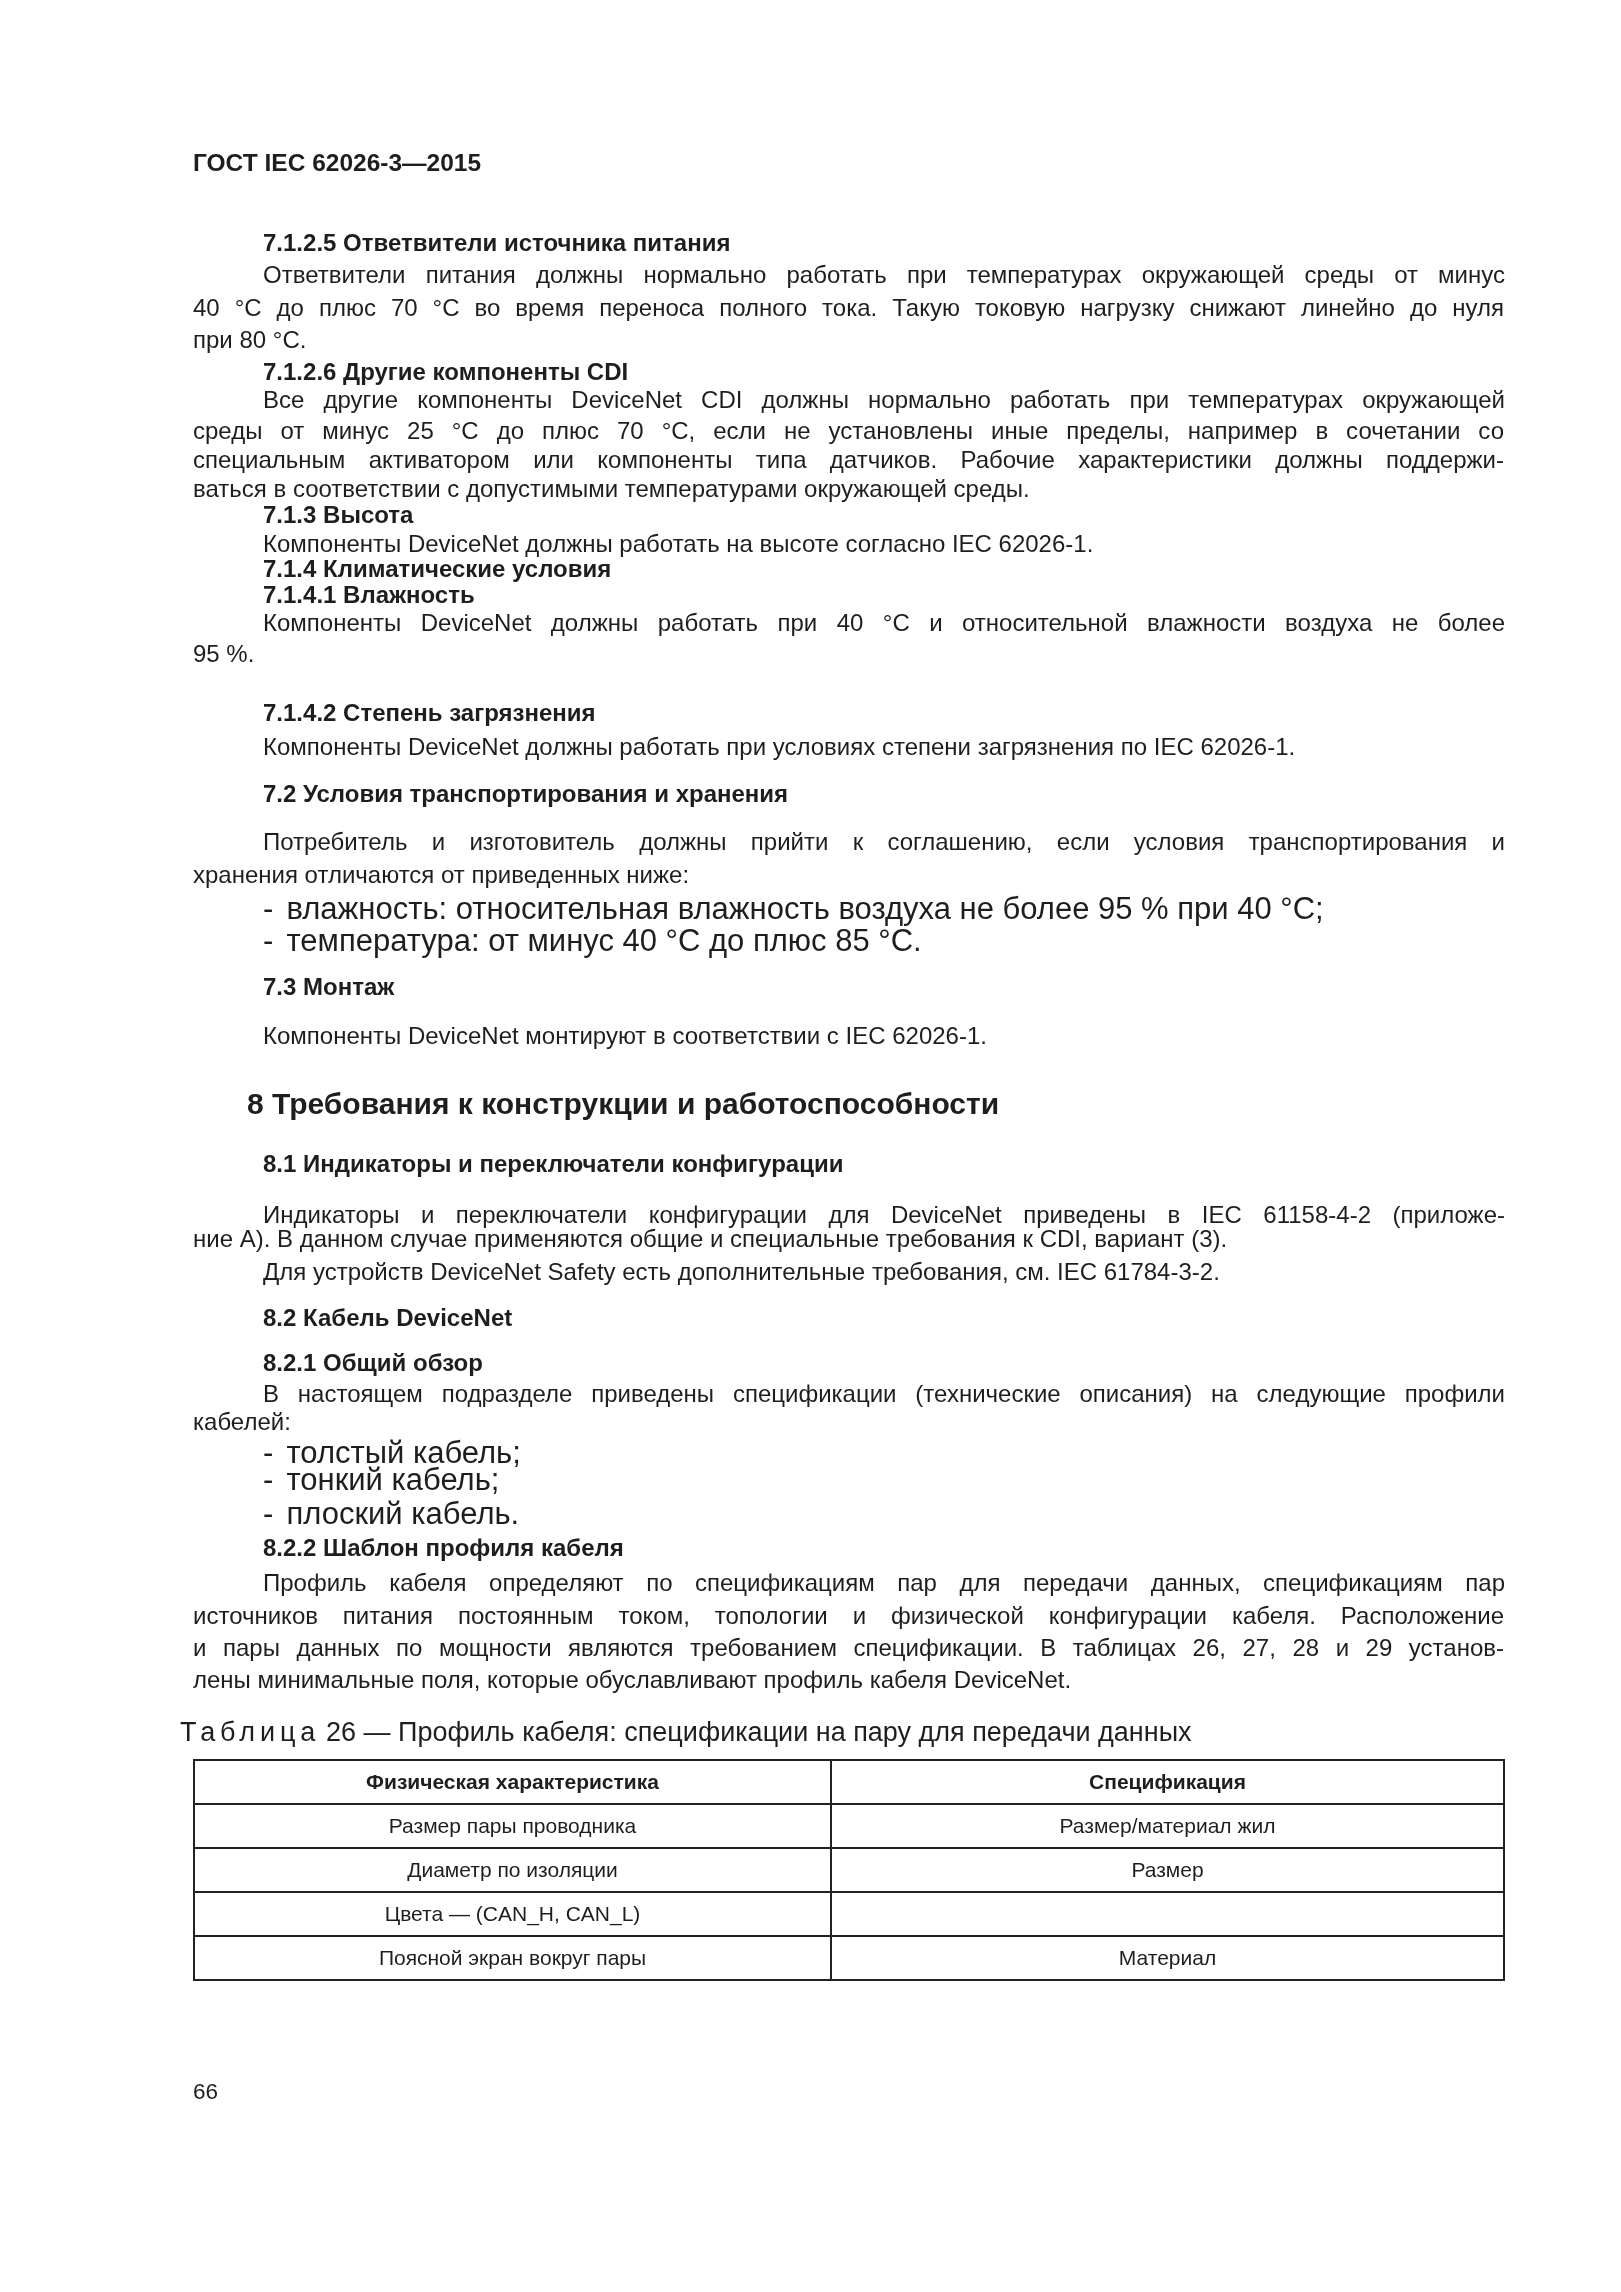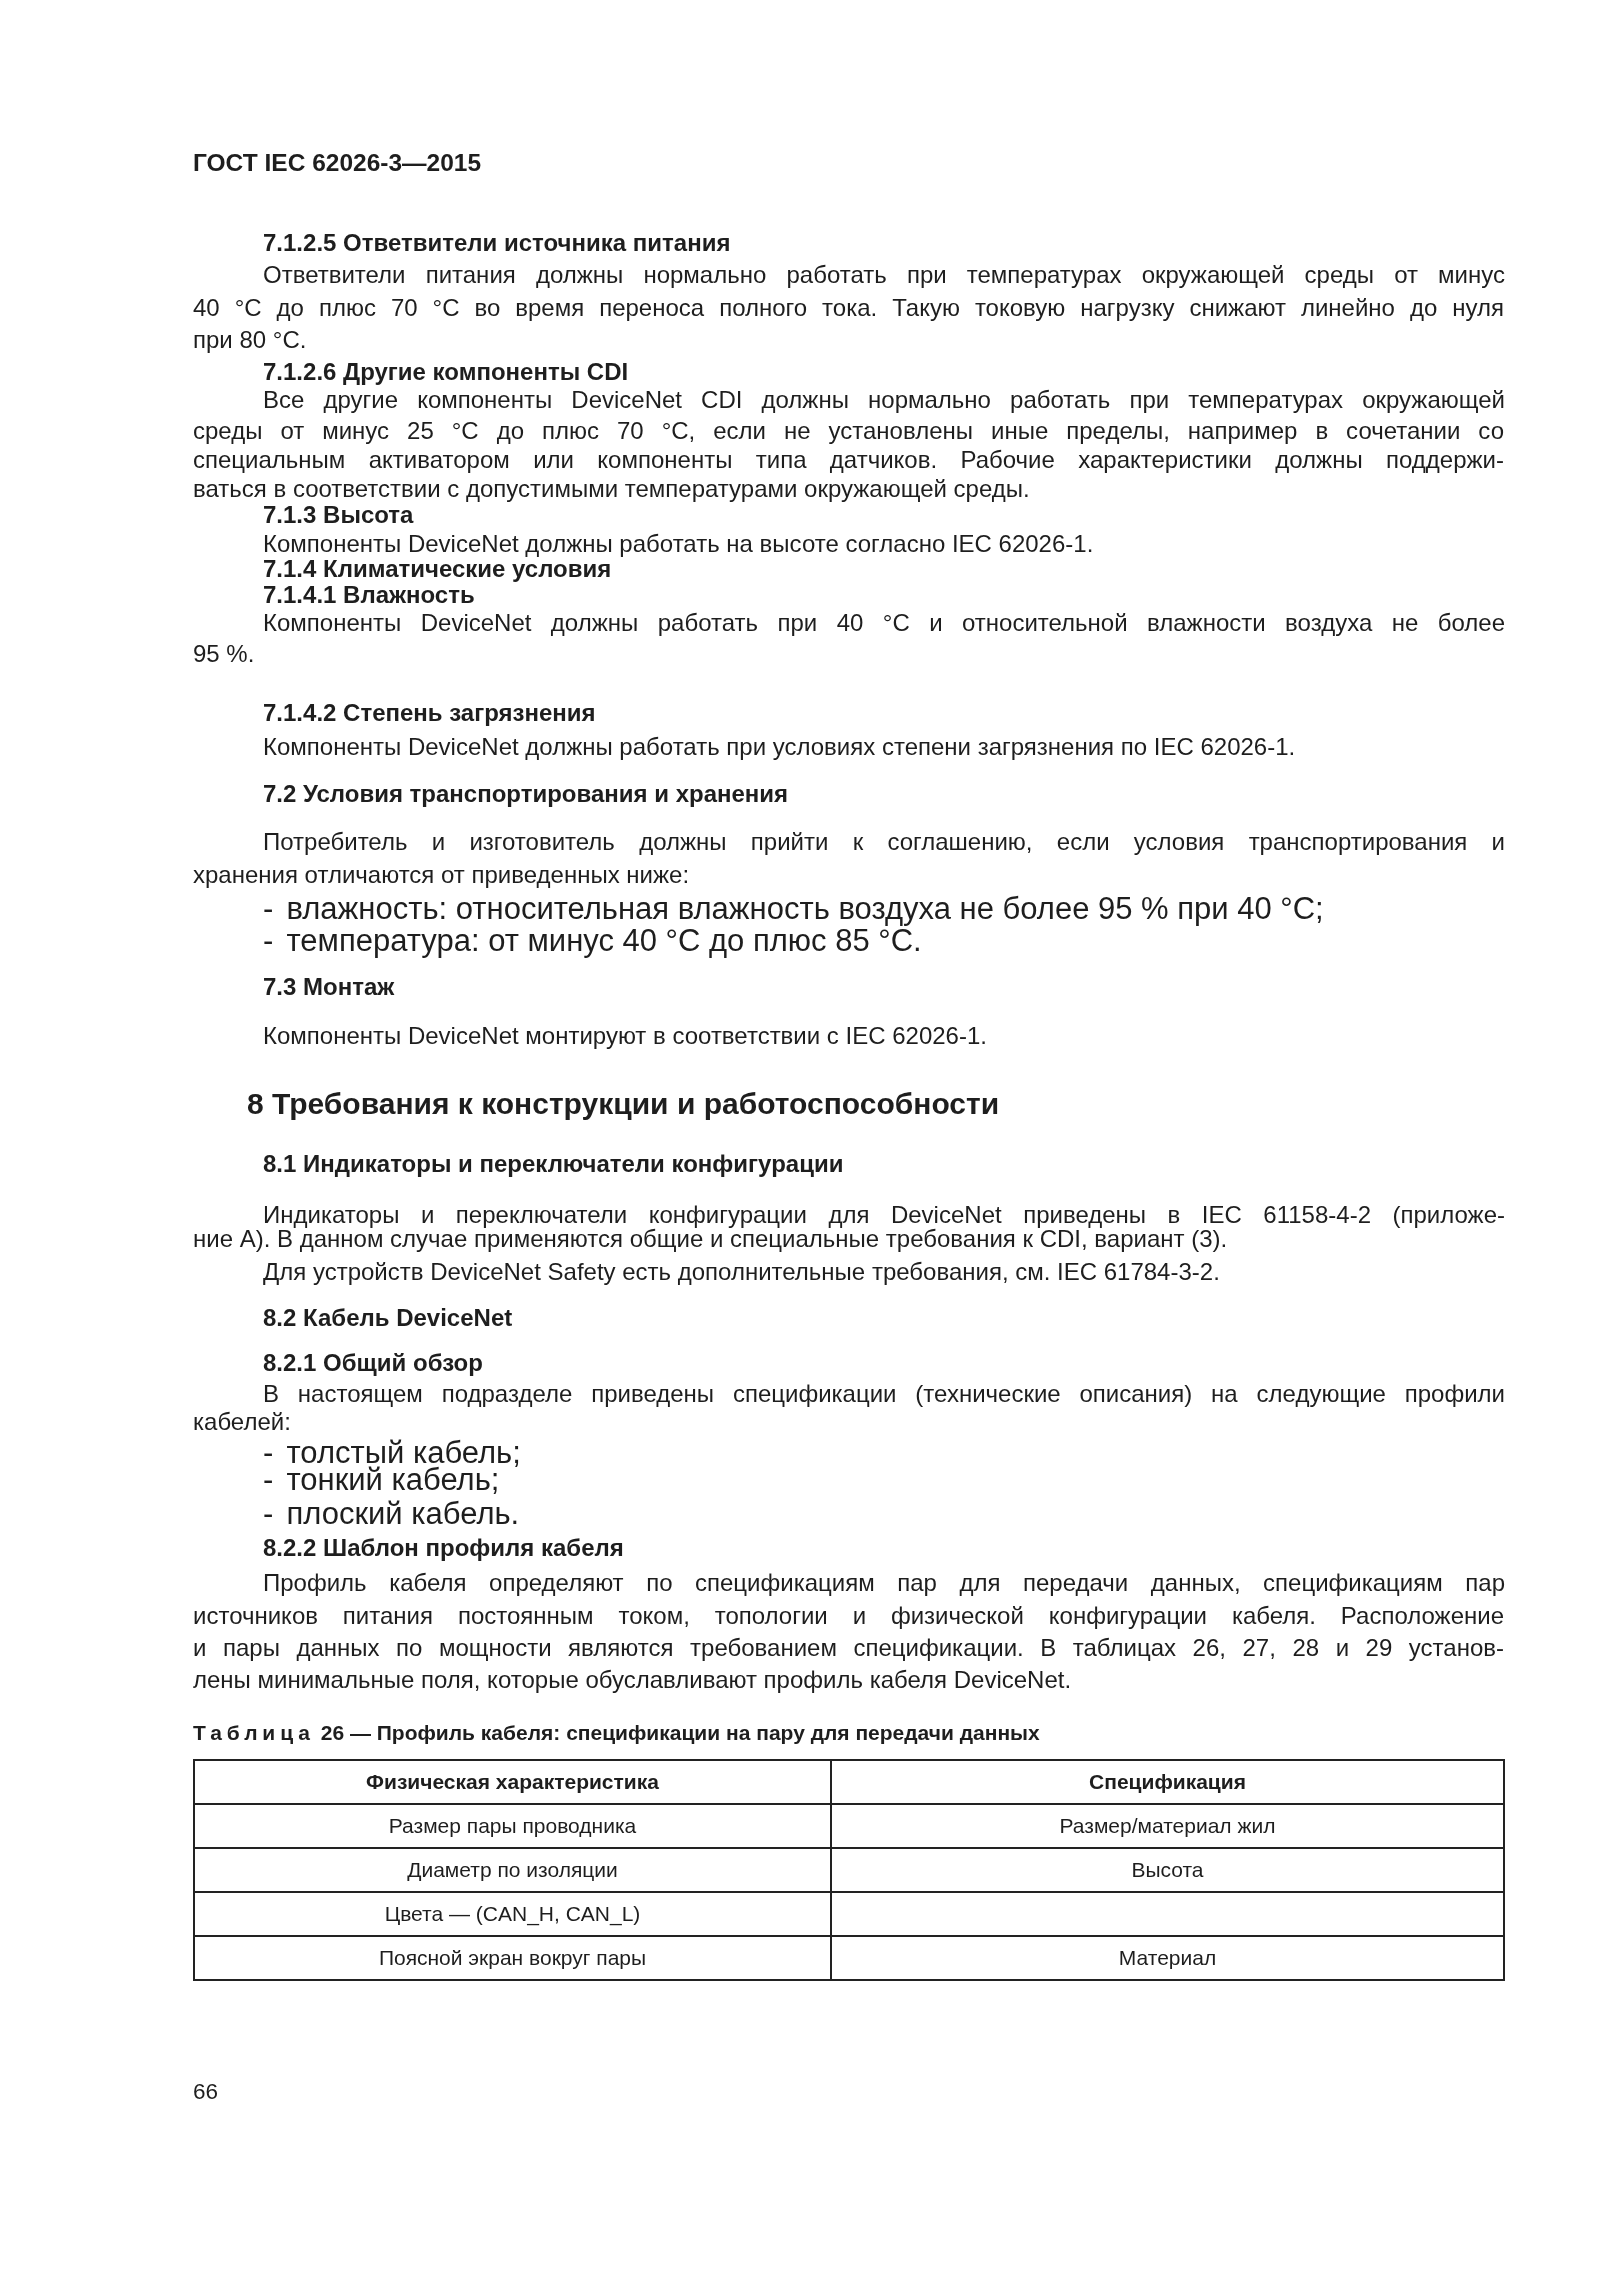--- a/index.html
+++ b/index.html
@@ -8,21 +8,21 @@
   .page { position: absolute; left: 0; top: 0; width: 1621px; height: 2293px; }
   .ln { position: absolute; left: 193px; width: 1311px; font-size: 24px; line-height: 31px;
         white-space: nowrap; }
   .just { text-align: justify; text-align-last: justify; }
   .ind { left: 263px; width: 1242px; }
   .b { font-weight: bold; }
   .hdr { position: absolute; left: 193px; top: 147px; font-size: 24.5px; font-weight: bold; line-height: 31px; }
   .h1 { position: absolute; left: 247px; font-size: 30px; font-weight: bold; line-height: 39px; white-space: nowrap; }
   .dash { position: absolute; left: 263px; font-size: 31px; line-height: 31px; white-space: nowrap; }
   .dash .d { display: inline-block; width: 23.5px; }
-  .cap { position: absolute; left: 193px; font-size: 21px; line-height: 27.4px; white-space: nowrap; font-weight: bold; }
+  .cap { position: absolute; left: 180px; font-size: 27px; line-height: 27.4px; white-space: nowrap; }
   .cap .sp { letter-spacing: 4.9px; margin-right: 5.9px; }
   table.t { position: absolute; left: 193px; top: 1759px; width: 1312px; border-collapse: collapse; }
   table.t td, table.t th { border: 2.9px solid #222; height: 42px; padding: 0 15.7px; font-size: 21px; text-align: center; font-weight: normal; }
   table.t th { font-weight: bold; text-align: center; }
   table.t col.c1 { width: 637px; }
   .pnum { position: absolute; left: 193px; top: 2071px; font-size: 22.5px; line-height: 29px; margin-top: 6px; }
 </style>
 </head>
 <body>
 
@@ -95,21 +95,21 @@
         <tr>
       <th>Физическая характеристика</th>
       <th>Спецификация</th>
     </tr>
     <tr>
       <td>Размер пары проводника</td>
       <td>Размер/материал жил</td>
     </tr>
     <tr>
       <td>Диаметр по изоляции</td>
-      <td>Высота</td>
+      <td>Размер</td>
     </tr>
     <tr>
       <td>Цвета — (CAN_H, CAN_L)</td>
       <td></td>
     </tr>
     <tr>
       <td>Поясной экран вокруг пары</td>
       <td>Материал</td>
     </tr>
   </tbody>

